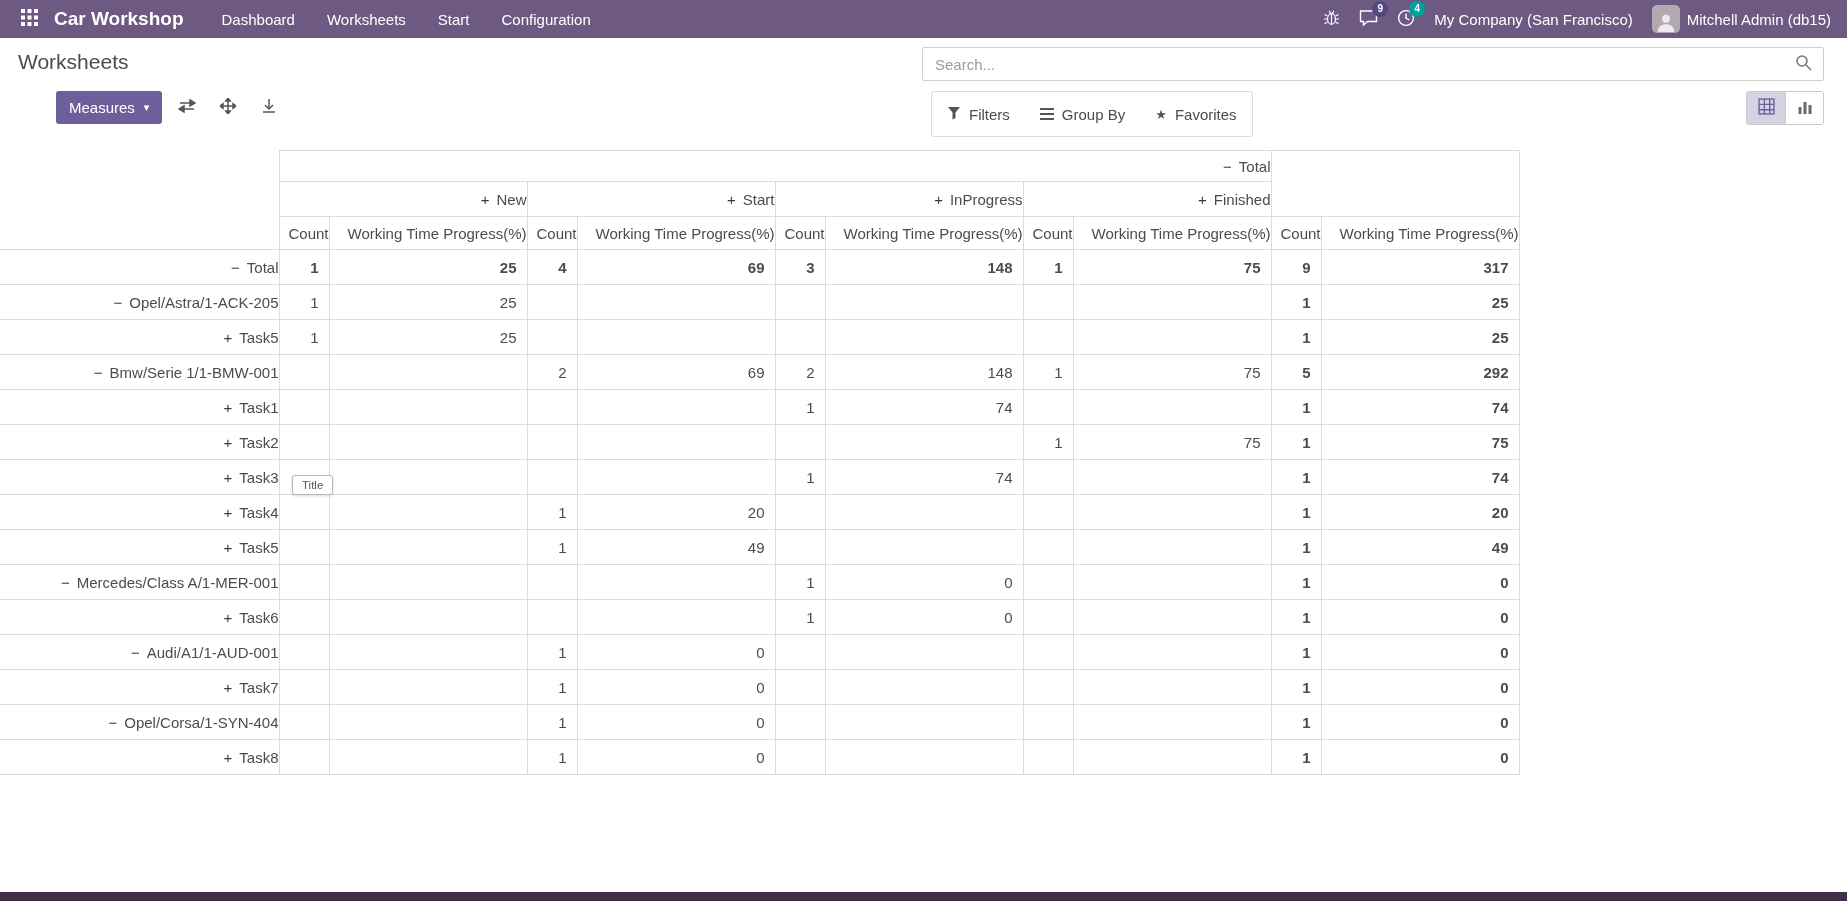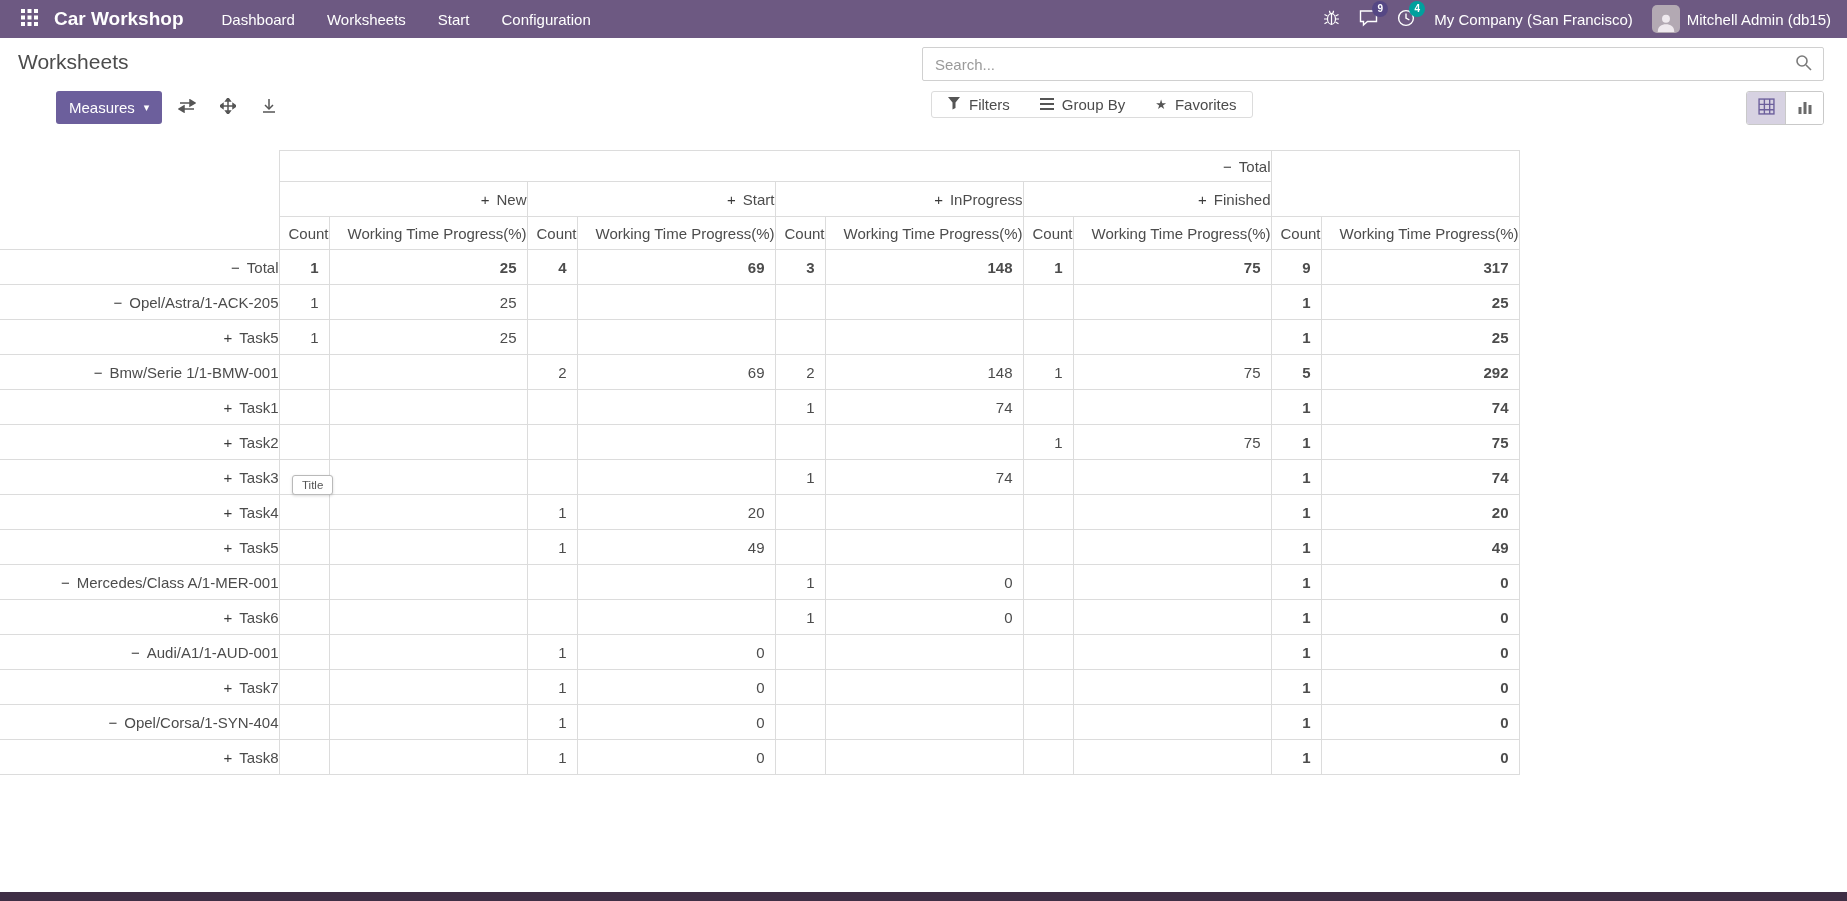--- a/index.html
+++ b/index.html
@@ -28,21 +28,21 @@
   .searchbox { position:absolute; left:922px; right:23px; top:9px; height:34px; border:1px solid #d0d0d0; border-radius:2px; display:flex; align-items:center; background:#fff; }
   .searchbox input { flex:1; border:none; outline:none; font-size:15px; padding:0 12px; color:#4c1d95; font-family:inherit; background:transparent; }
   .searchbox input::placeholder { color:#9a9a9a; }
   .search-btn { width:40px; height:100%; display:flex; align-items:center; justify-content:center; cursor:pointer; background:none; border:none; }
 
   .cp-bottom { position:relative; height:46px; }
   .measures-group { position:absolute; left:24px; top:5px; display:flex; align-items:center; gap:9px;margin-left:32px; }
   .btn-primary { height:33px; background:var(--primary,#6c5f9c); color:#fff; border:none; border-radius:3px; padding:0 13px; font-size:15px; display:flex; align-items:center; gap:9px; cursor:pointer; font-family:inherit; }
   .caret { font-size:11px; line-height:1; }
   .icon-btn { width:32px; height:33px; display:flex; align-items:center; justify-content:center; cursor:pointer; background:none; border:none; }
-  .filter-group { position:absolute; left:931px; top:5px; display:flex; height:27px; border:1px solid #dcdcdc; border-radius:3px; background:#fff; align-items:stretch; }
+  .filter-group { position:absolute; left:931px; top:5px; display:flex; height:46px; border:1px solid #dcdcdc; border-radius:3px; background:#fff; align-items:stretch; }
   .filter-btn { display:flex; align-items:center; gap:8px; padding:0 15px; font-size:15px; color:#4c4c4c; background:none; border:none; cursor:pointer; font-family:inherit; }
   .star-glyph { font-size:13px; color:#555; }
   .view-toggles { position:absolute; right:23px; top:5px; display:flex; height:34px; border:1px solid #c9c9c9; border-radius:3px; overflow:hidden; }
   .toggle-btn { width:38px; display:flex; align-items:center; justify-content:center; background:#fff; border:none; cursor:pointer; color:#6a6a6a; }
   .toggle-btn + .toggle-btn { border-left:1px solid #c9c9c9; }
   .toggle-btn.active { background:var(--active-toggle-bg,#d7d2e2); color:var(--primary,#6c5f9c); }
 
   
   .pivot-wrap { margin-top:18px; }
   table.pivot { border-collapse:collapse; table-layout:fixed; font-size:15px; }

